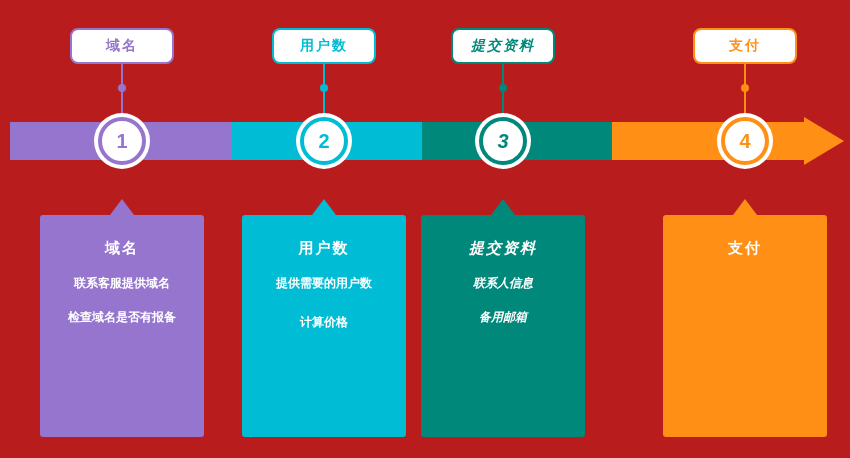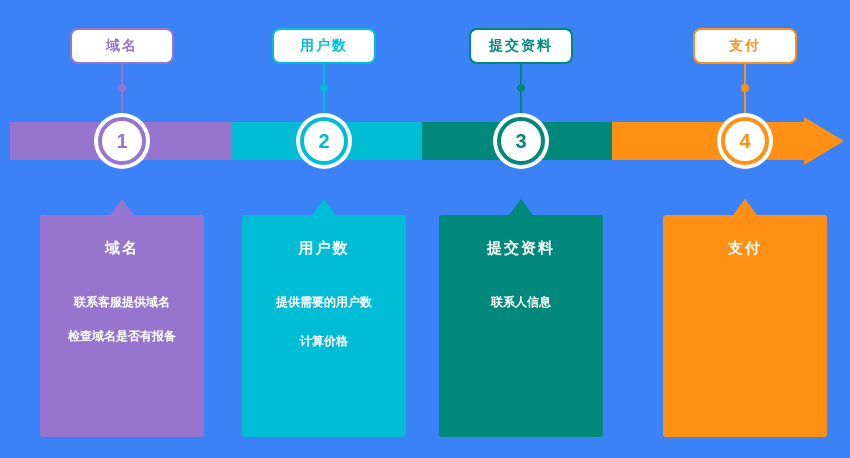--- a/index.html
+++ b/index.html
@@ -5,21 +5,21 @@
   html, body {
     margin: 0;
     padding: 0;
     background: #000;
     font-family: "Liberation Sans", sans-serif;
   }
   .canvas {
     position: relative;
     width: 850px;
     height: 458px;
-    background: #3b82f6;
+    background: #b91c1c;
     overflow: hidden;
   }
 
   
   .band { position: absolute; top: 122px; left: 10px; height: 38px; width: 832px; }
   .seg  { position: absolute; top: 0; height: 38px; background: var(--c); }
   .seg-0 { left: 0;    width: 222px; }
   .seg-1 { left: 222px; width: 190px; }
   .seg-2 { left: 412px; width: 190px; }
   .seg-3 { left: 602px; width: 192px; }
@@ -28,21 +28,21 @@
     width: 0; height: 0;
     border-top: 24px solid transparent;
     border-bottom: 24px solid transparent;
     border-left: 40px solid var(--c);
   }
 
   
   .step { position: absolute; top: 0; width: 164px; height: 458px; }
   .step-0 { left: 40px;  }
   .step-1 { left: 242px; }
-  .step-2 { left: 439px; }
+  .step-2 { left: 421px; font-style: italic; }
   .step-3 { left: 663px; }
 
   .label-box {
     position: absolute; top: 28px; left: 50%; transform: translateX(-50%);
     width: 100px; height: 32px;
     background: #fff;
     border: 2px solid var(--c);
     border-radius: 8px;
     color: var(--c);
     font-weight: bold; font-size: 14px;
@@ -83,21 +83,21 @@
     border-left: 12px solid transparent;
     border-right: 12px solid transparent;
     border-bottom: 16px solid var(--c);
   }
   .card-title {
     margin-top: 24px;
     text-align: center;
     font-size: 15px; font-weight: bold;
     letter-spacing: 2px;
   }
-  .card-items { margin-top: 36px; }
+  .card-items { margin-top: 17px; }
   .item {
     text-align: center;
     font-size: 12px; font-weight: bold;
     margin-bottom: 17px;
     padding: 0 4px;
   }
   .card-items.items-3 .item { margin-bottom: 22px; font-family: Liberation Serif, serif; }
 </style>
 </head>
 <body>
@@ -151,20 +151,21 @@
     <div class="connector-dot"></div>
     <div class="stem"></div>
     <div class="circle">
       <span>3</span>
     </div>
     <div class="card">
       <div class="pointer"></div>
       <div class="card-title">提交资料</div>
       <div class="card-items">
         <div class="item">联系人信息</div>
+        <div class="item">备用邮箱</div>
       </div>
     </div>
   </div>
 
   <div class="step step-3" style="--c: #ff9015;">
     <div class="label-box">支付</div>
     <div class="connector-dot"></div>
     <div class="stem"></div>
     <div class="circle">
       <span>4</span>

